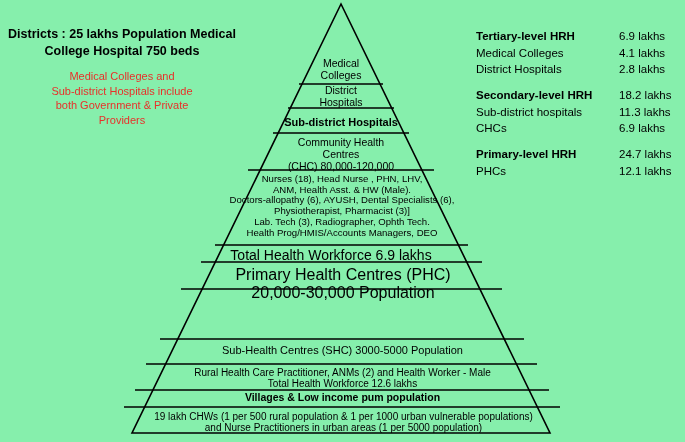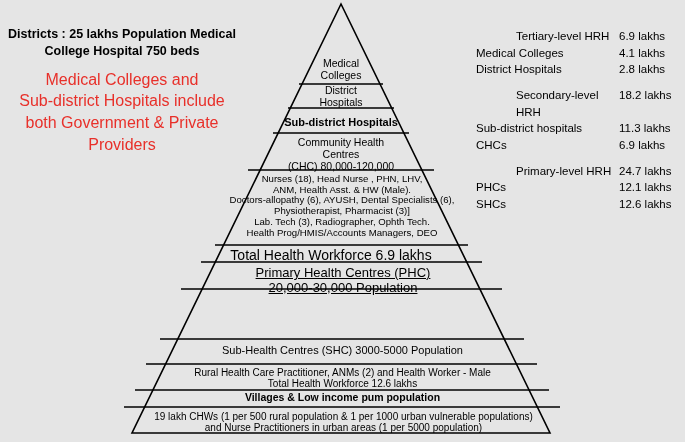--- a/index.html
+++ b/index.html
@@ -4,21 +4,21 @@
 <style>
   html, body {
     margin: 0;
     padding: 0;
     background: #ffffff;
   }
   #canvas {
     position: relative;
     width: 685px;
     height: 442px;
-    background: #e5e5e5;
+    background: #86efac;
     font-family: "Liberation Sans", sans-serif;
     color: #000000;
     overflow: hidden;
   }
   #pyramid-svg {
     position: absolute;
     left: 0;
     top: 0;
     width: 685px;
     height: 442px;
@@ -44,21 +44,21 @@
   #districts-line {
     font-weight: bold;
     font-size: 12.5px;
     line-height: 1.35;
     color: #000;
     text-align: center;
   }
   #red-note {
     margin-top: 9px;
     color: #e8302a;
-    font-size: 16px;
+    font-size: 11px;
     line-height: 1.35;
     white-space: pre-line;
   }
   
   #right-block {
     position: absolute;
     left: 476px;
     top: 28px;
     width: 205px;
     font-size: 11.5px;
@@ -67,21 +67,21 @@
     margin-bottom: 9px;
   }
   .stat-row {
     display: flex;
     justify-content: space-between;
     align-items: baseline;
     line-height: 1.45;
   }
   .stat-row .lbl { text-align: left; }
   .stat-row .val { text-align: left; width: 62px; flex: none; }
-  .stat-row.head .lbl { font-weight: normal; margin-left: 40px; }
+  .stat-row.head .lbl { font-weight: bold; }
   .stat-row.head .val { font-weight: normal; }
 </style>
 </head>
 <body>
 
 <div id="canvas">
 
   <svg id="pyramid-svg" viewBox="0 0 685 442">
 
     <polygon points="341,4 132,433 550,433" fill="none" stroke="#000000" stroke-width="1.6"></polygon>
@@ -142,24 +142,20 @@
 
     <div class="stat-group">
       <div class="stat-row head">
         <span class="lbl">Primary-level HRH</span>
         <span class="val">24.7 lakhs</span>
       </div>
       <div class="stat-row">
         <span class="lbl">PHCs</span>
         <span class="val">12.1 lakhs</span>
       </div>
-      <div class="stat-row">
-        <span class="lbl">SHCs</span>
-        <span class="val">12.6 lakhs</span>
-      </div>
     </div>
 
   </div>
 
   <div class="layer" style="left:281px; top:58px; width:120px; font-size:10.5px;">Medical
 Colleges</div>
 
   <div class="layer" style="left:281px; top:85px; width:120px; font-size:10.5px;">District
 Hospitals</div>
 
@@ -171,21 +167,21 @@
 
   <div class="layer" style="left:201px; top:174px; width:282px; font-size:9.6px;">Nurses (18), Head Nurse , PHN, LHV,
 ANM, Health Asst. &amp; HW (Male).
 Doctors-allopathy (6), AYUSH, Dental Specialists (6),
 Physiotherapist, Pharmacist (3)]
 Lab. Tech (3), Radiographer, Ophth Tech.
 Health Prog/HMIS/Accounts Managers, DEO</div>
 
   <div class="layer" style="left:194px; top:248px; width:274px; font-size:14px;">Total Health Workforce 6.9 lakhs</div>
 
-  <div class="layer" style="left:186px; top:266px; width:314px; font-size:13px;text-decoration:underline;">Primary Health Centres (PHC)
+  <div class="layer" style="left:186px; top:266px; width:314px; font-size:16px;">Primary Health Centres (PHC)
 20,000-30,000 Population</div>
 
 
   <div class="layer" style="left:150px; top:344px; width:385px; font-size:11px;">Sub-Health Centres (SHC) 3000-5000 Population</div>
 
   <div class="layer" style="left:140px; top:367px; width:405px; font-size:10px;">Rural Health Care Practitioner, ANMs (2) and Health Worker - Male
 Total Health Workforce 12.6 lakhs</div>
 
   <div class="layer" style="left:130px; top:392px; width:425px; font-size:10.5px;font-weight:bold;">Villages &amp; Low income pum population</div>
 

